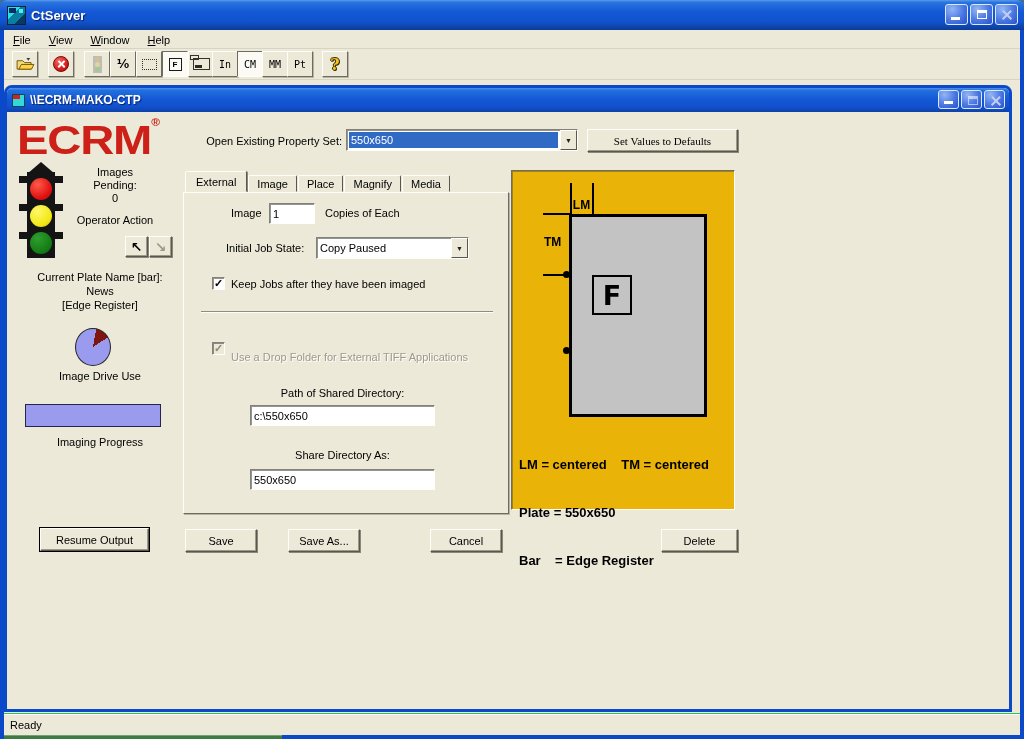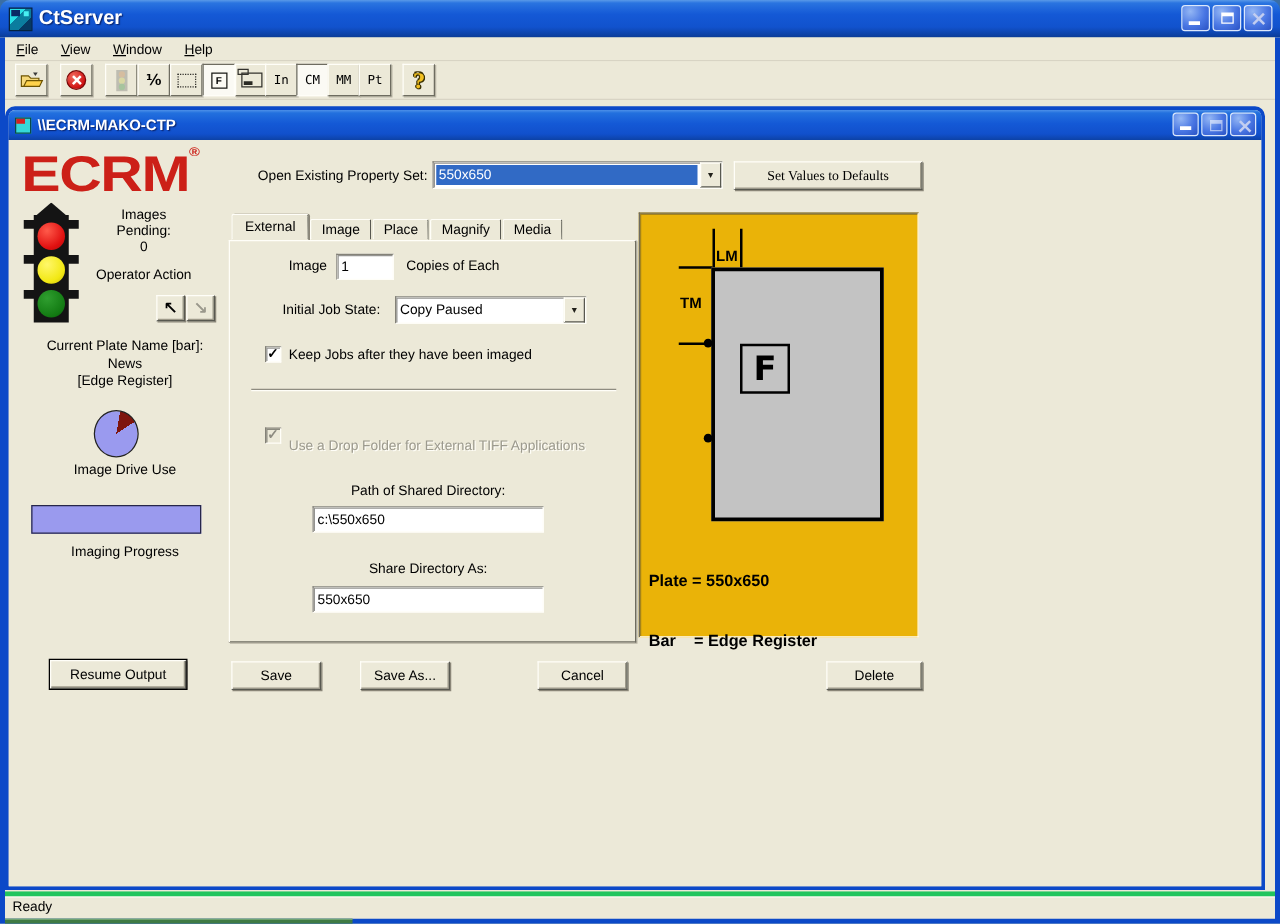--- a/index.html
+++ b/index.html
@@ -6,21 +6,21 @@
   html,body { width:1024px; height:739px; background:#3a6ea5; }
   body { font-family:"Liberation Sans", sans-serif; font-size:11px; color:#000; }
   .screen { position:relative; width:1024px; height:739px; overflow:hidden; }
 
   
   .titlebar {
     position:absolute; left:0; top:0; width:1024px; height:30px;
     background: linear-gradient(180deg,#5a9ae8 0%,#2a74e0 8%,#1459d6 38%,#1152cd 72%,#0c3f9f 96%,#0a3a92 100%);
     border-radius:8px 8px 0 0; display:flex; align-items:center;
   }
-  .titlebar .title { color:#fff; font-weight:bold; font-size:16px; text-shadow:1px 1px 1px rgba(0,0,40,.6); margin-left:5px; }
+  .titlebar .title { color:#fff; font-weight:bold; font-size:13px; text-shadow:1px 1px 1px rgba(0,0,40,.6); margin-left:5px; }
   .appicon { width:19px; height:19px; margin-left:7px; position:relative; border:1px solid #05233f;
     background: linear-gradient(135deg,#27e0e6 0 38%,#0b7d9e 38% 70%,#063a63 70% 100%); }
   .appicon::before { content:""; position:absolute; left:1px; top:1px; width:7px; height:5px; background:#0a2a64; }
   .appicon::after { content:""; position:absolute; right:2px; top:2px; width:4px; height:4px; background:#48eef2; }
 
   .ctl-group { position:absolute; right:6px; top:4px; display:flex; gap:2px; }
   .xpbtn { width:23px; height:21px; border-radius:3px; border:1px solid #dce8fc; position:relative;
     background: radial-gradient(circle at 30% 22%, #93b6f4 0%, #4a77e4 55%, #2a52c4 100%); }
   .xpbtn .bar-min { position:absolute; left:5px; bottom:4px; width:9px; height:3px; background:#fff; }
   .xpbtn .box-max { position:absolute; left:6px; top:5px; width:10px; height:9px; border:1px solid #fff; border-top-width:3px; }
@@ -131,21 +131,21 @@
   .pv-bold { font-weight:bold; font-size:12px; position:absolute; }
   .pv-plate { position:absolute; left:57px; top:43px; width:138px; height:203px; background:#c3c3c3; border:3px solid #000; }
   .pv-vline { position:absolute; width:1.5px; background:#000; }
   .pv-hline { position:absolute; height:2px; background:#000; }
   .pv-dot { position:absolute; width:7px; height:7px; border-radius:50%; background:#000; }
   .pv-fbox { position:absolute; left:80px; top:104px; width:40px; height:40px; border:2px solid #000;
     display:flex; align-items:center; justify-content:center; font-size:27px; font-weight:900; font-family:"DejaVu Sans",sans-serif; }
   .pv-lines { position:absolute; left:7px; top:254px; font-weight:bold; font-size:13px; line-height:16px; white-space:pre; }
 
   
-  .statusbar { height:22px; background:#ece9d8; border-top:4px solid #22c55e; box-shadow: inset 0 1px 0 #fffef8;
+  .statusbar { height:22px; background:#ece9d8; border-top:1px solid #22c55e; box-shadow: inset 0 1px 0 #fffef8;
     display:flex; align-items:center; padding-left:6px; font-size:11px; }
   .bottom-edge { height:4px; background:#0c49c8; position:relative; }
   .taskbar-edge { position:absolute; left:0; top:0; width:278px; height:4px; background:#3f7a44; border-top:1px solid #6fa372; }
 </style>
 </head>
 <body>
 
 <div class="screen">
 
   <div class="titlebar">
@@ -358,20 +358,21 @@
             <div class="pv-hline" style="left:31px; top:103px; width:27px;"></div>
 
             <div class="pv-plate"></div>
             <div class="pv-dot" style="left:51px; top:100px;"></div>
             <div class="pv-dot" style="left:51px; top:176px;"></div>
             <div class="pv-fbox">
                 <span>F</span>
               </div>
 
             <div class="pv-lines">
+              <div>LM = centered    TM = centered</div>
               <div>Plate = 550x650</div>
               <div>Bar    = Edge Register</div>
             </div>
           </div>
 
           <div class="btn default" style="position:absolute; left:33px; top:416px; width:109px; height:23px;">
               <span>Resume Output</span>
             </div>
           <div class="btn" style="position:absolute; left:178px; top:417px; width:72px; height:23px;">
               <span>Save</span>

